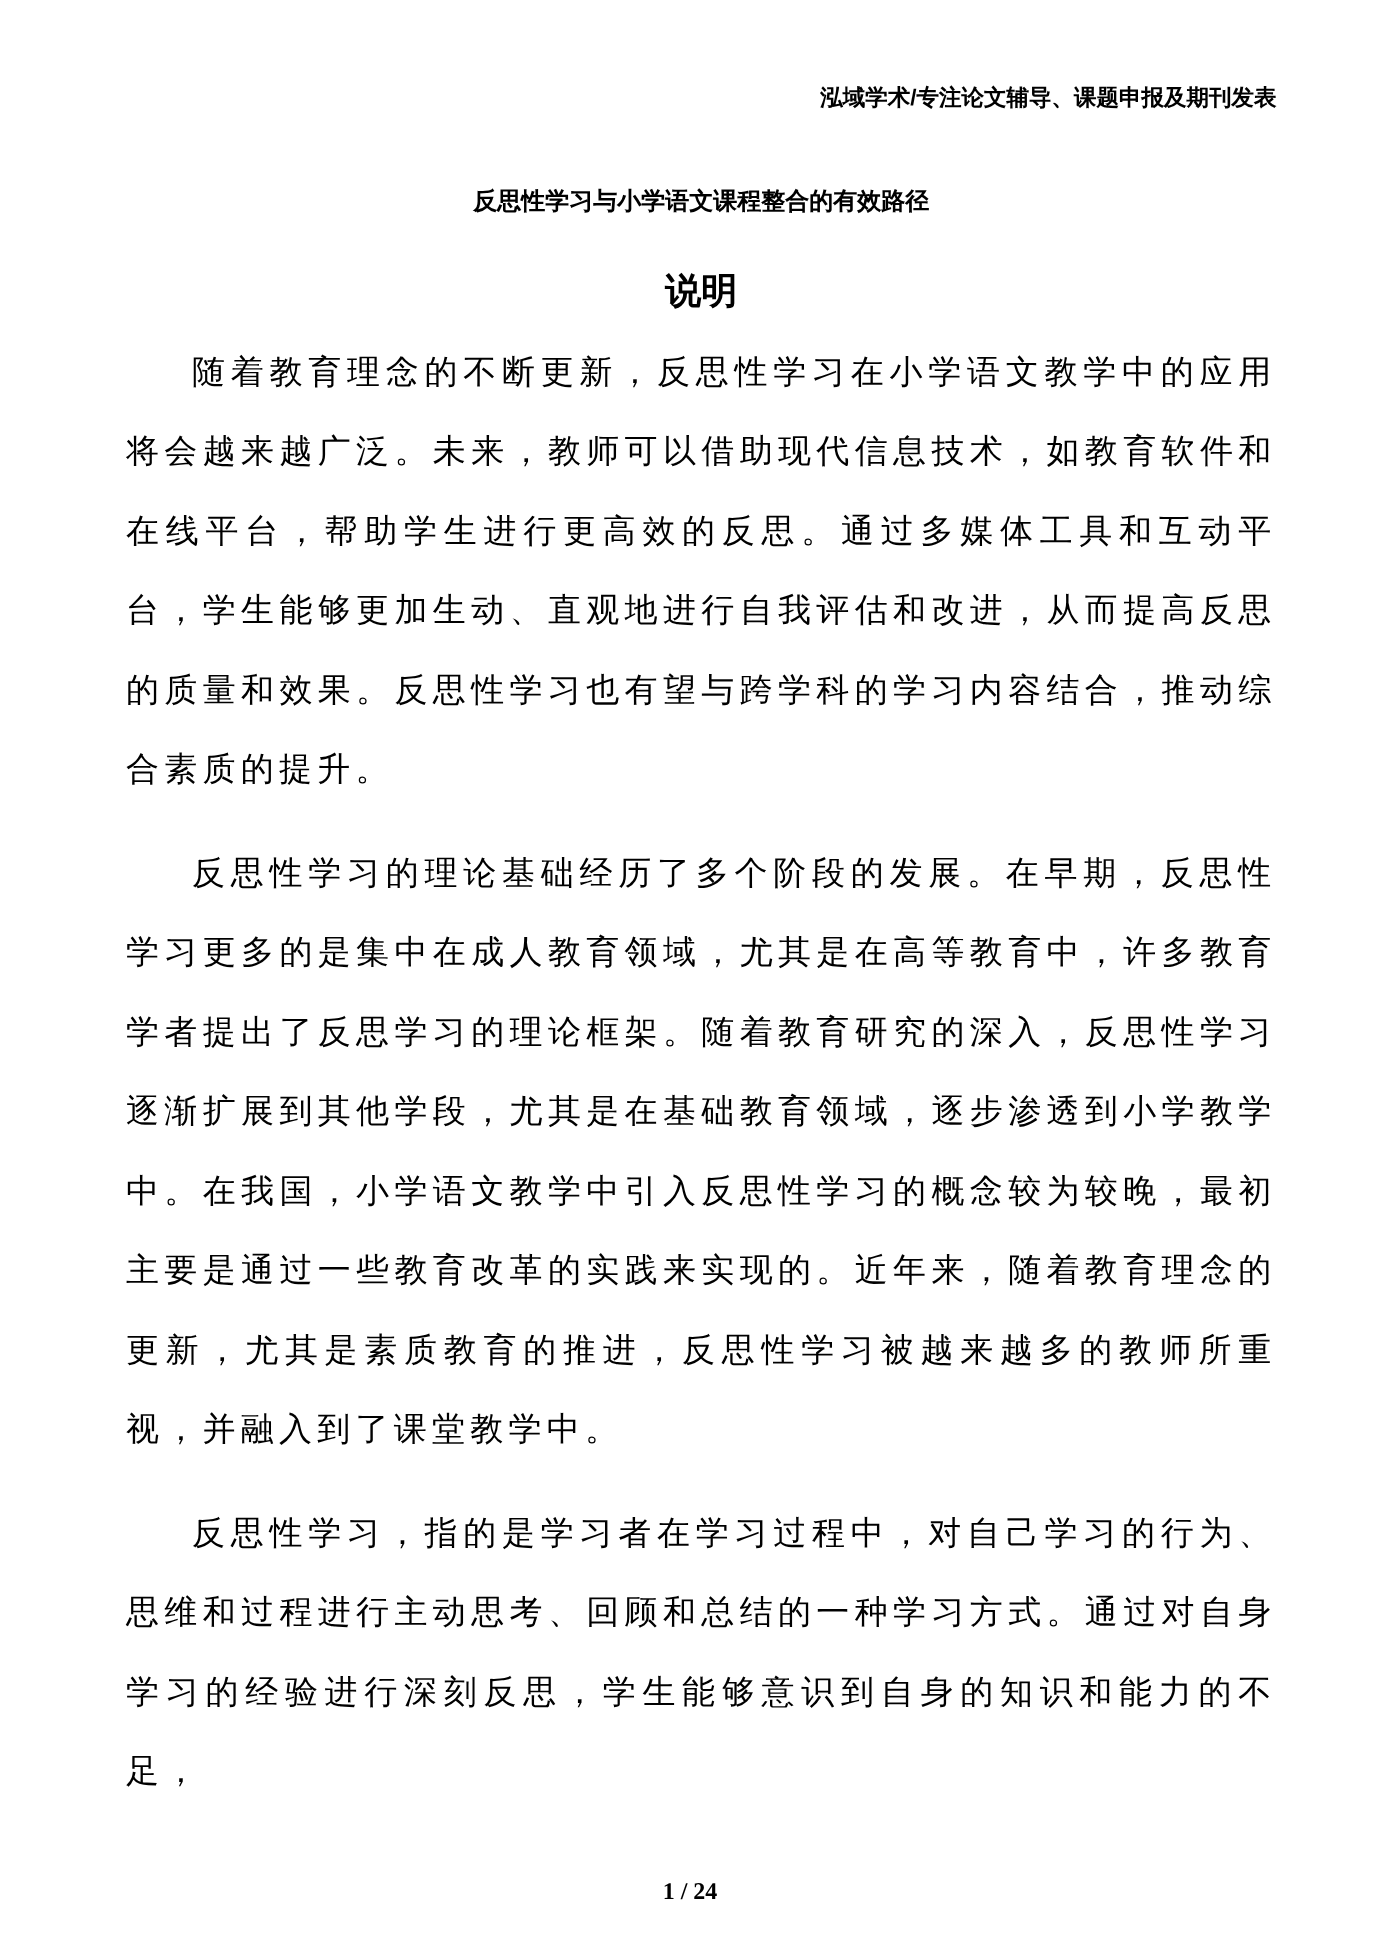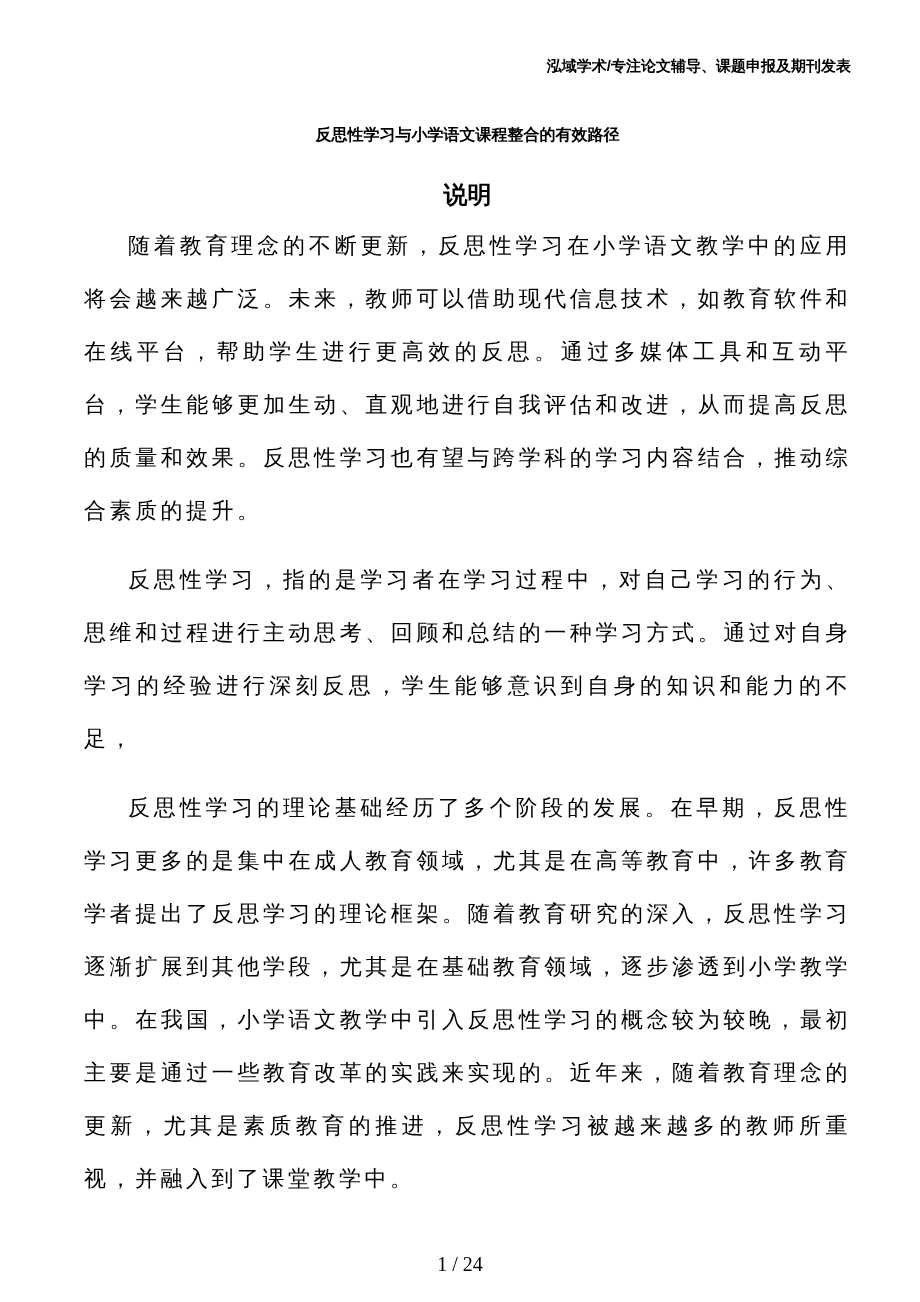--- a/index.html
+++ b/index.html
@@ -41,52 +41,52 @@
     font-weight: bold;
     font-size: 24px;
     line-height: 31px;
     color: #000000;
   }
   .doc-body {
     margin-top: 10px;
   }
   .doc-body p {
     margin: 0 0 16px 0;
-    font-family: Liberation Mono, monospace;
+    font-family: Liberation Sans, sans-serif;
     font-size: 22px;
     line-height: 53px;
     letter-spacing: 3.5px;
     text-align: justify;
     text-indent: 2em;
     color: #000000;
   }
   .page-footer {
     position: absolute;
     left: 0;
     right: 0;
     top: 1253px;
     text-align: center;
     font-family: "Liberation Serif", serif;
-    font-weight: normal;
-    font-size: 20px;
+    font-weight: bold;
+    font-size: 16px;
     color: #000000;
   }
 </style>
 </head>
 <body>
 
 <div class="page">
 
   <div class="doc-header">泓域学术/专注论文辅导、课题申报及期刊发表</div>
 
   <div class="doc-title">反思性学习与小学语文课程整合的有效路径</div>
 
   <div class="doc-subtitle">说明</div>
 
   <div class="doc-body">
     <p>随着教育理念的不断更新，反思性学习在小学语文教学中的应用将会越来越广泛。未来，教师可以借助现代信息技术，如教育软件和在线平台，帮助学生进行更高效的反思。通过多媒体工具和互动平台，学生能够更加生动、直观地进行自我评估和改进，从而提高反思的质量和效果。反思性学习也有望与跨学科的学习内容结合，推动综合素质的提升。</p>
+    <p>反思性学习的理论基础经历了多个阶段的发展。在早期，反思性学习更多的是集中在成人教育领域，尤其是在高等教育中，许多教育学者提出了反思学习的理论框架。随着教育研究的深入，反思性学习逐渐扩展到其他学段，尤其是在基础教育领域，逐步渗透到小学教学中。在我国，小学语文教学中引入反思性学习的概念较为较晚，最初主要是通过一些教育改革的实践来实现的。近年来，随着教育理念的更新，尤其是素质教育的推进，反思性学习被越来越多的教师所重视，并融入到了课堂教学中。</p>
     <p>反思性学习，指的是学习者在学习过程中，对自己学习的行为、思维和过程进行主动思考、回顾和总结的一种学习方式。通过对自身学习的经验进行深刻反思，学生能够意识到自身的知识和能力的不足，</p>
-    <p>反思性学习的理论基础经历了多个阶段的发展。在早期，反思性学习更多的是集中在成人教育领域，尤其是在高等教育中，许多教育学者提出了反思学习的理论框架。随着教育研究的深入，反思性学习逐渐扩展到其他学段，尤其是在基础教育领域，逐步渗透到小学教学中。在我国，小学语文教学中引入反思性学习的概念较为较晚，最初主要是通过一些教育改革的实践来实现的。近年来，随着教育理念的更新，尤其是素质教育的推进，反思性学习被越来越多的教师所重视，并融入到了课堂教学中。</p>
   </div>
 
   <div class="page-footer">1 / 24</div>
 
 </div>
 
 </body></html>

